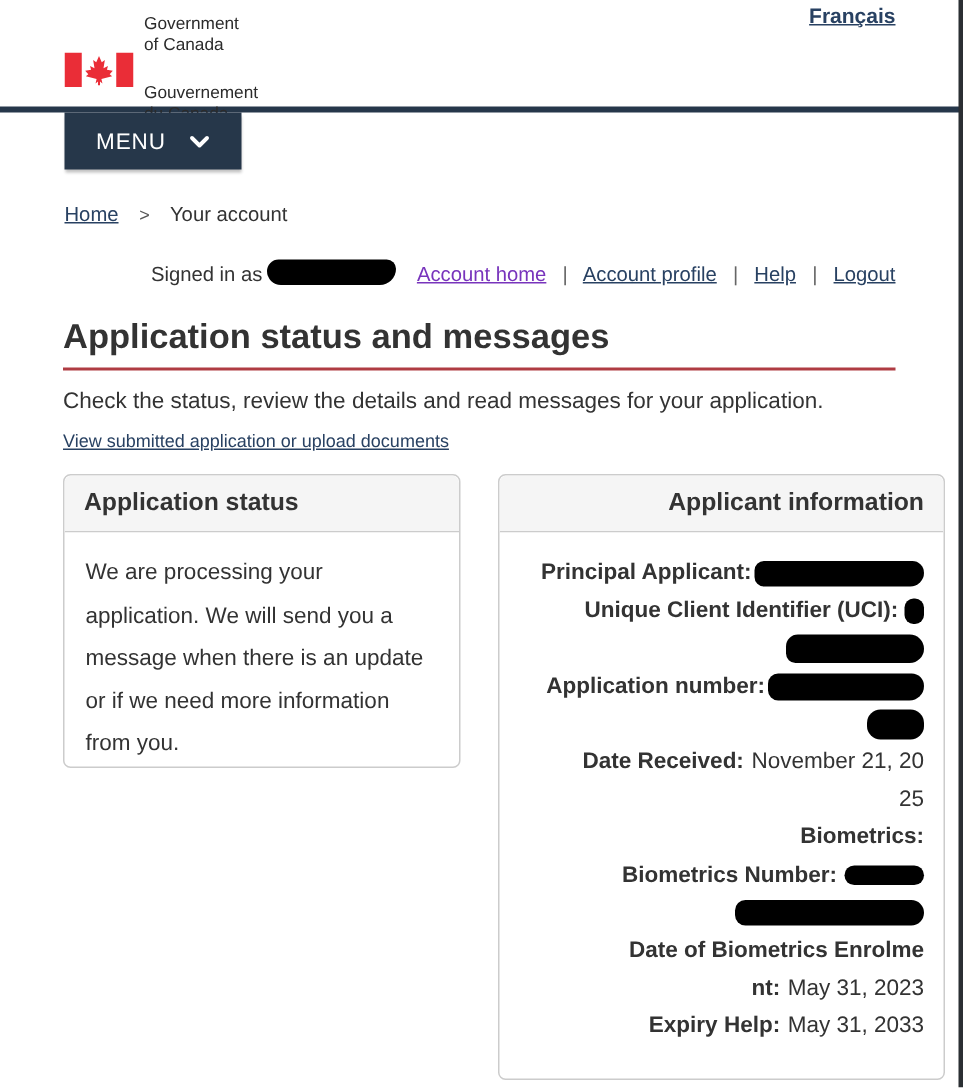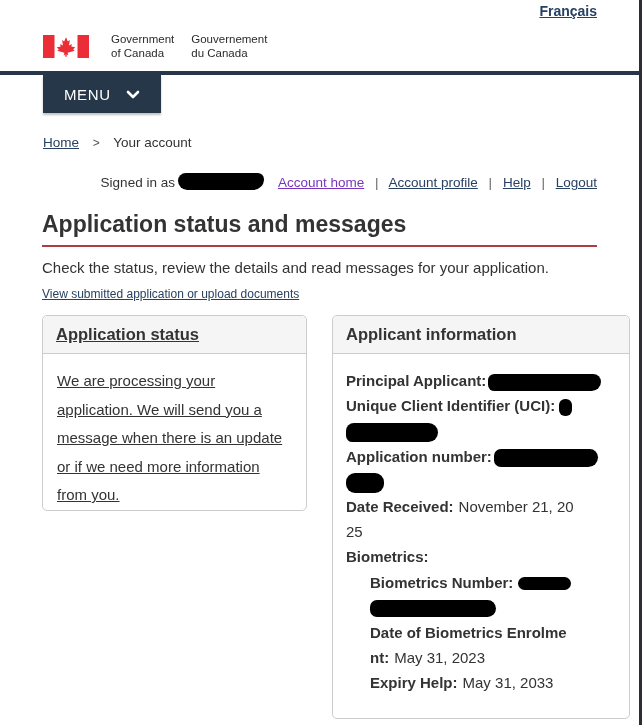--- a/index.html
+++ b/index.html
@@ -12,21 +12,21 @@
     width:642px;height:725px;background:#fff;overflow:hidden;
     font-family:"Liberation Sans","DejaVu Sans",sans-serif;color:#333;position:relative;
   }
   .screen-edge{position:absolute;top:0;right:0;width:3px;height:725px;background:#2b2f33;}
   
   .lang-row{padding:2px 45px 0 0;text-align:right;height:18px;}
   .lang-row a{font-size:14px;color:var(--link);text-decoration:underline;font-weight:bold;}
   
   .fip-row{display:flex;align-items:center;margin:12px 0 0 43px;height:32px;}
   .fip-flag{width:46px;height:23px;display:block;}
-  .fip-text{display:flex;gap:17px;margin-left:22px;font-size:11.5px;line-height:1.25;color:#2b2b2b;}
+  .fip-text{display:flex;gap:17px;margin-left:7px;font-size:11.5px;line-height:1.25;color:#2b2b2b;flex-direction:column;}
   .fip-col{white-space:pre-line;}
   
   .top-bar{height:4px;background:var(--nav-bar);margin-top:9px;}
   .menu-row{height:38px;}
   .menu-btn{
     display:inline-flex;align-items:center;gap:15px;height:38px;padding:0 21px;
     background:var(--nav-bar);color:#fff;border:none;font-family:inherit;
     font-size:15px;letter-spacing:.6px;margin-left:43px;cursor:pointer;box-shadow:0 2px 2px rgba(0,0,0,.25);
   }
   .menu-btn svg{display:block;}
@@ -48,23 +48,23 @@
   }
   .intro{margin:12px 45px 0 42px;font-size:15px;color:#333;}
   .view-link{display:inline-block;margin:11px 0 0 42px;font-size:12px;color:var(--link);text-decoration:underline;}
   
   .panels{display:flex;gap:25px;margin:13px 0 0 42px;align-items:flex-start;}
   .panel{border:1px solid #ccc;border-radius:5px;background:#fff;overflow:hidden;}
   .panel-header{
     background:#f5f5f5;border-bottom:1px solid #ccc;padding:9px 13px;
     font-size:16.5px;font-weight:bold;color:#333;border-radius:5px 5px 0 0;
   }
-  .panel-status{width:265px;height:196px;text-decoration:underline;}
+  .panel-status{width:265px;height:196px;}
   .panel-status .panel-body{padding:13px 22px 12px 14px;font-size:15px;line-height:28.5px;color:#333;}
-  .panel-applicant{width:298px;height:404px;}
+  .panel-applicant{width:298px;height:404px;text-align:right;}
   .panel-applicant .panel-body{padding:14px 13px 12px 13px;font-size:15px;color:#333;}
   .aline{line-height:25.2px;white-space:nowrap;}
   .aline .indent, .aline.indent{padding-left:24px;}
   .val-after{margin-left:5px;}
   
   .redact{display:inline-block;background:var(--redaction);vertical-align:middle;border-radius:9px 11px 13px 9px;}
   .r-signin{width:86px;height:17px;border-radius:10px 8px 14px 12px;}
   .r-principal{width:113px;height:17px;margin-left:2px;}
   .r-uci-a{width:13px;height:17px;border-radius:6px;}
   .r-uci-b{width:92px;height:19px;border-radius:10px 12px 12px 8px;}

